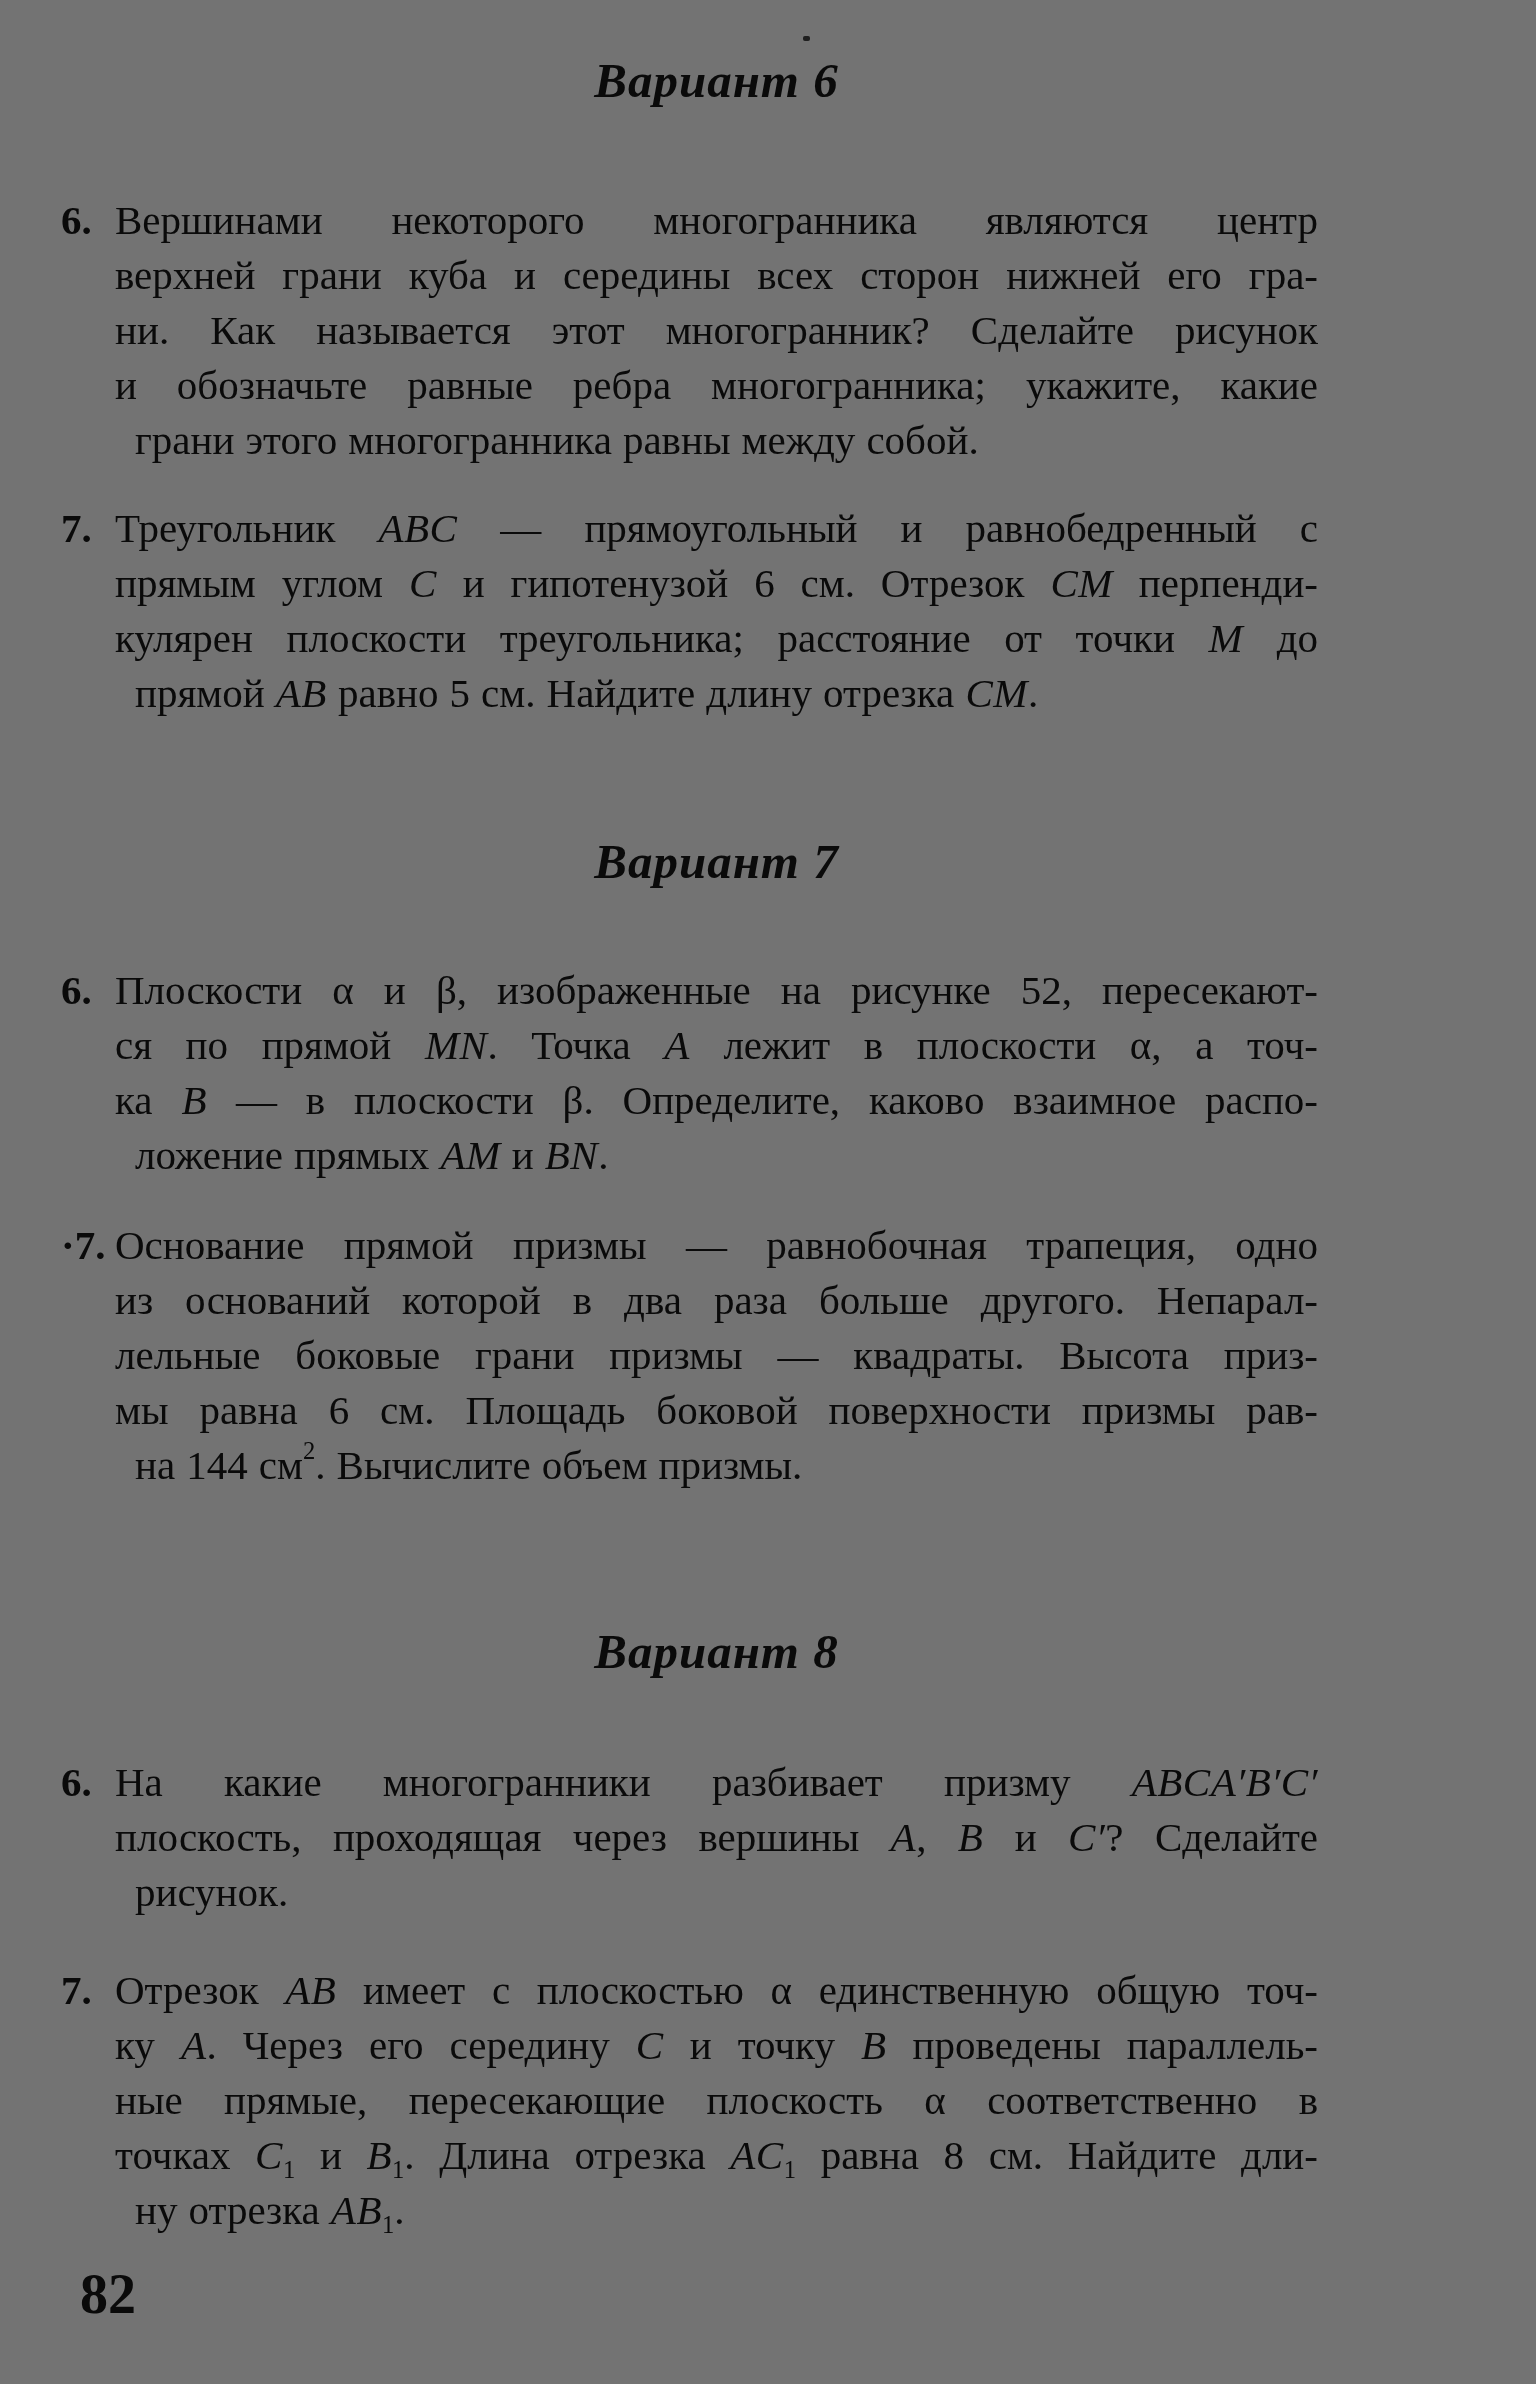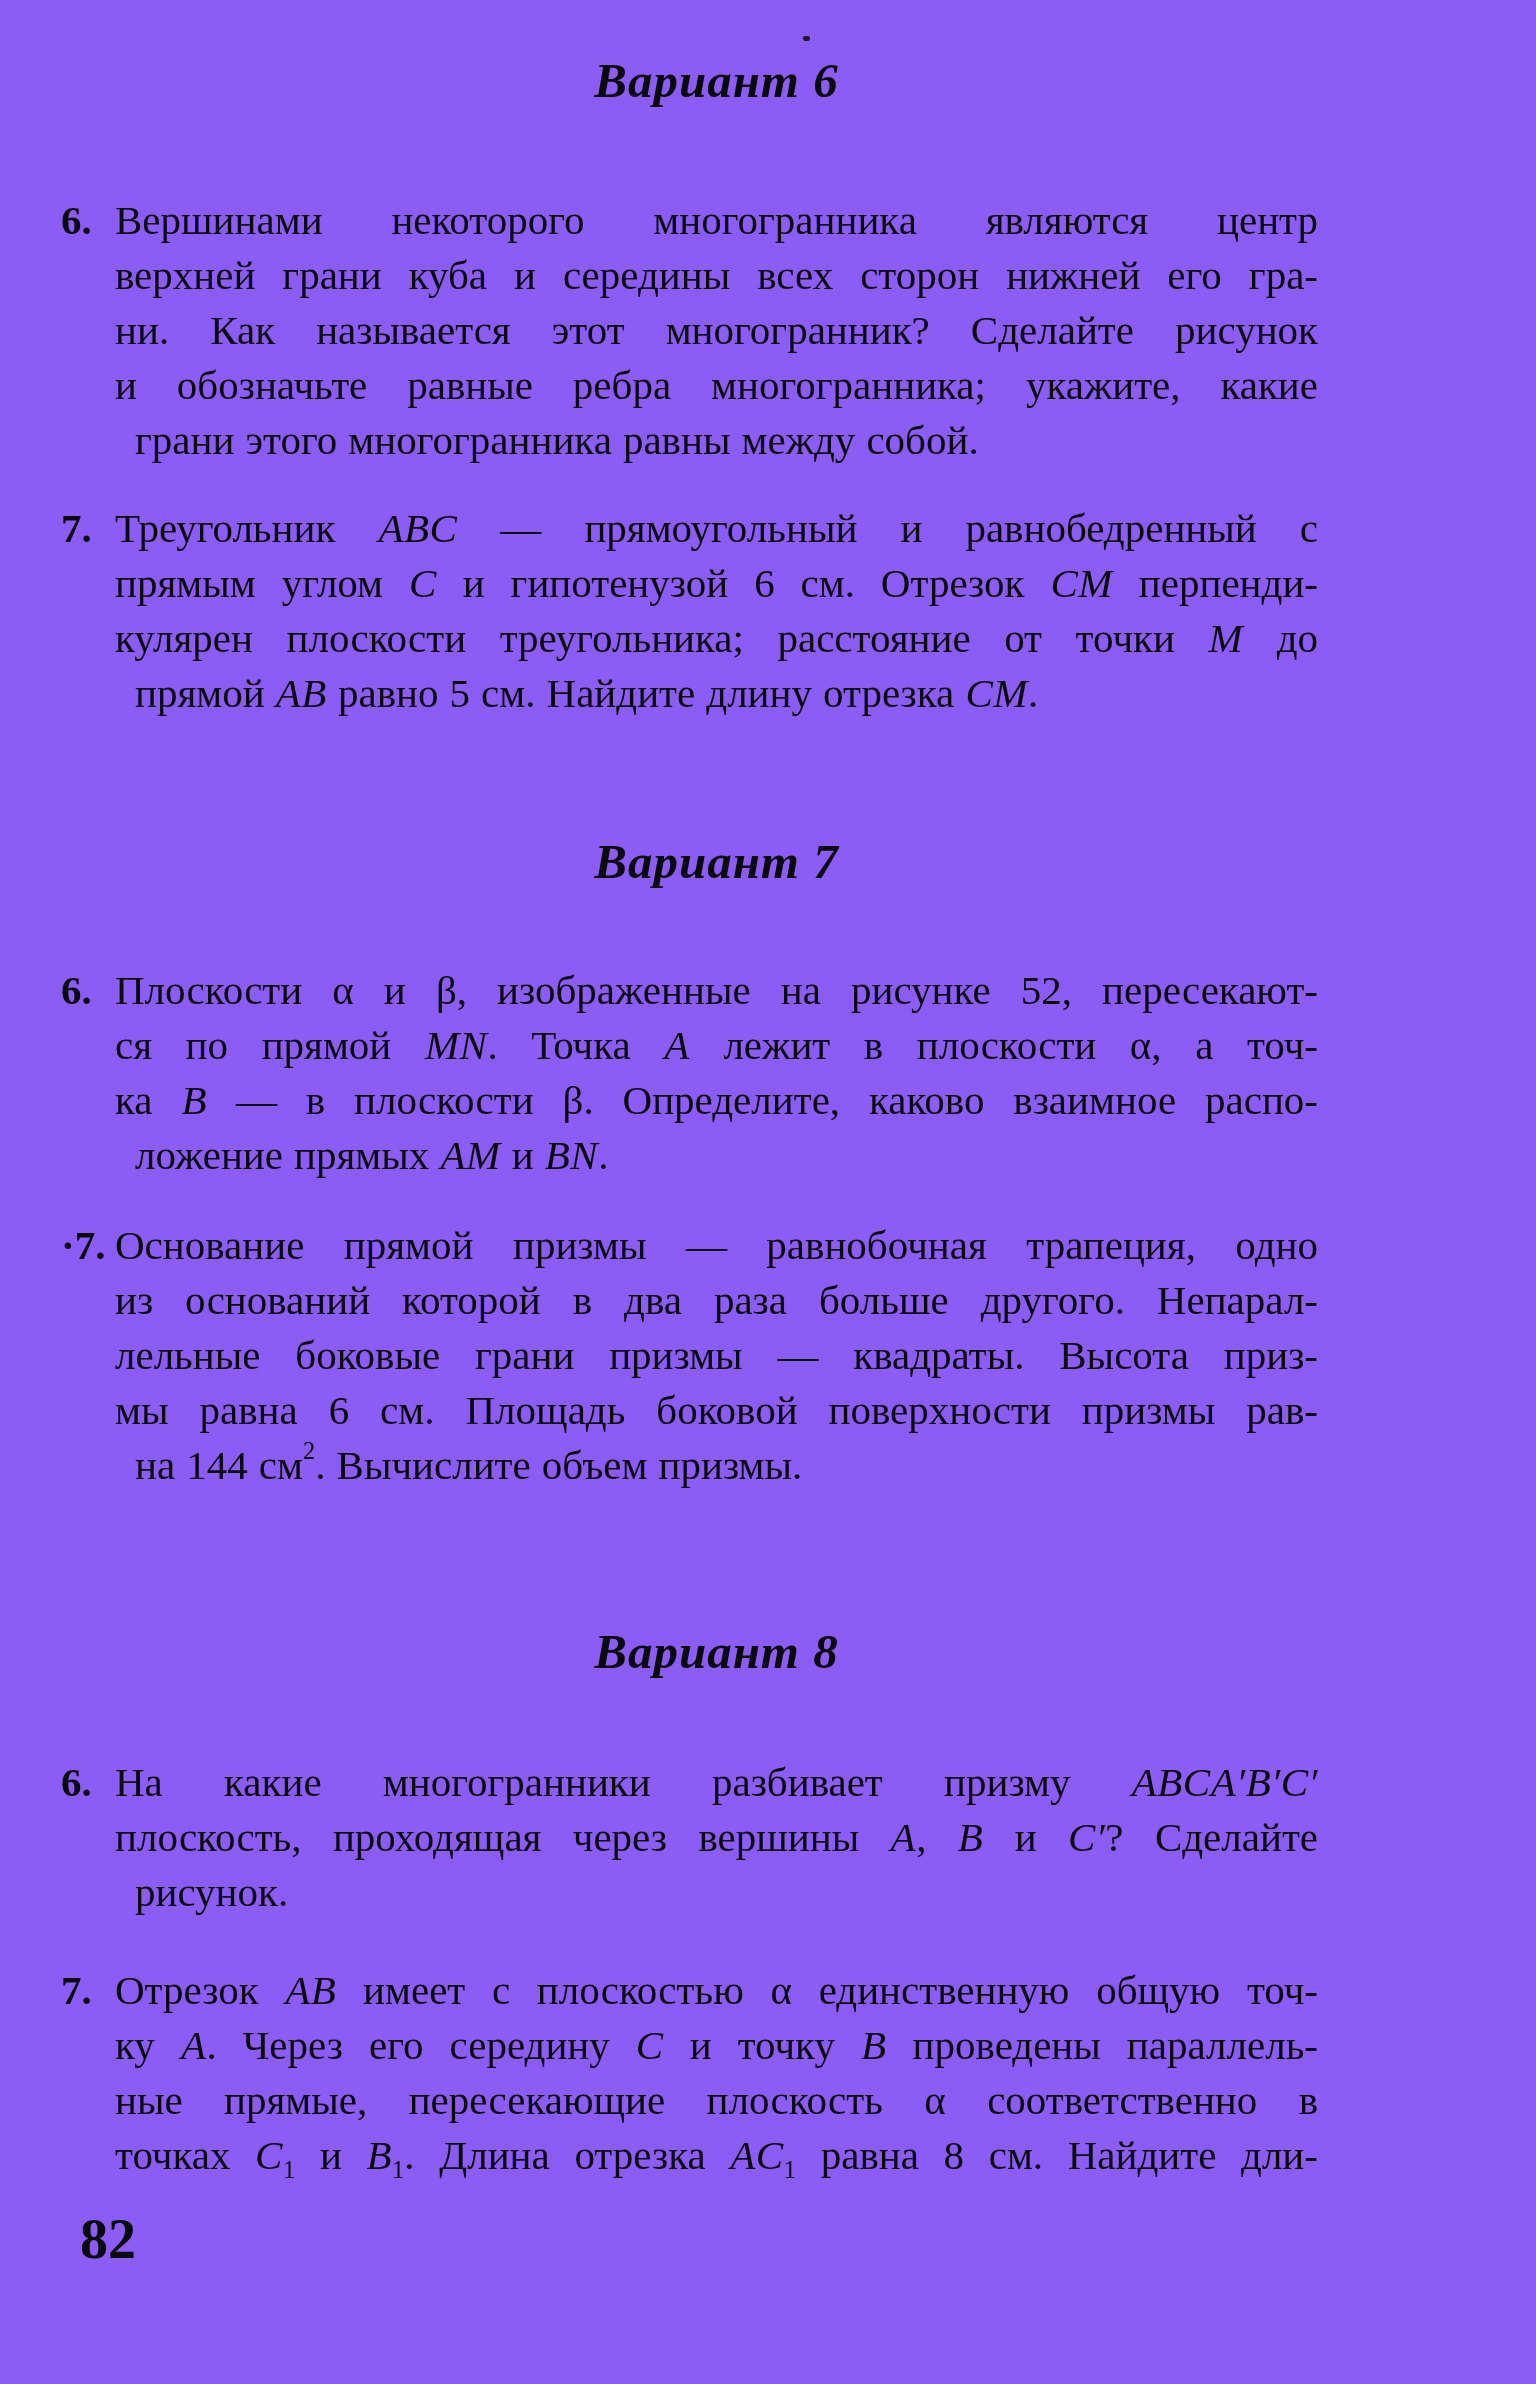--- a/index.html
+++ b/index.html
@@ -1,20 +1,20 @@
 <!DOCTYPE html>
 <html><head>
 <meta charset="utf-8">
 <style>
   html, body { margin: 0; padding: 0; background: #e8e8e8; }
   .page {
     position: relative;
     width: 1536px;
     height: 2384px;
-    background: #8b5cf6;
+    background: #737373;
     color: #0a0a0a;
     font-family: "Liberation Serif", "DejaVu Serif", serif;
     overflow: hidden;
     box-sizing: border-box;
     padding-top: 52px;
   }
   .vheading {
     margin: 0 218px 0 115px;
     text-align: center;
     font-size: 49px;
@@ -138,18 +138,19 @@
     <div class="line">плоскость, проходящая через вершины <i>A</i>, <i>B</i> и <i>C′</i>? Сделайте</div>
     <div class="line last">рисунок.</div>
   </div>
 
   <div class="problem p-v8-2">
     <div class="pnum">7.</div>
     <div class="line">Отрезок <i>AB</i> имеет с плоскостью α единственную общую точ-</div>
     <div class="line">ку <i>A</i>. Через его середину <i>C</i> и точку <i>B</i> проведены параллель-</div>
     <div class="line">ные прямые, пересекающие плоскость α соответственно в</div>
     <div class="line">точках <i>C</i><sub>1</sub> и <i>B</i><sub>1</sub>. Длина отрезка <i>AC</i><sub>1</sub> равна 8 см. Найдите дли-</div>
+    <div class="line last">ну отрезка <i>AB</i><sub>1</sub>.</div>
   </div>
 
   <div class="pageno">82</div>
 
 </div>
 
 
 </body></html>

